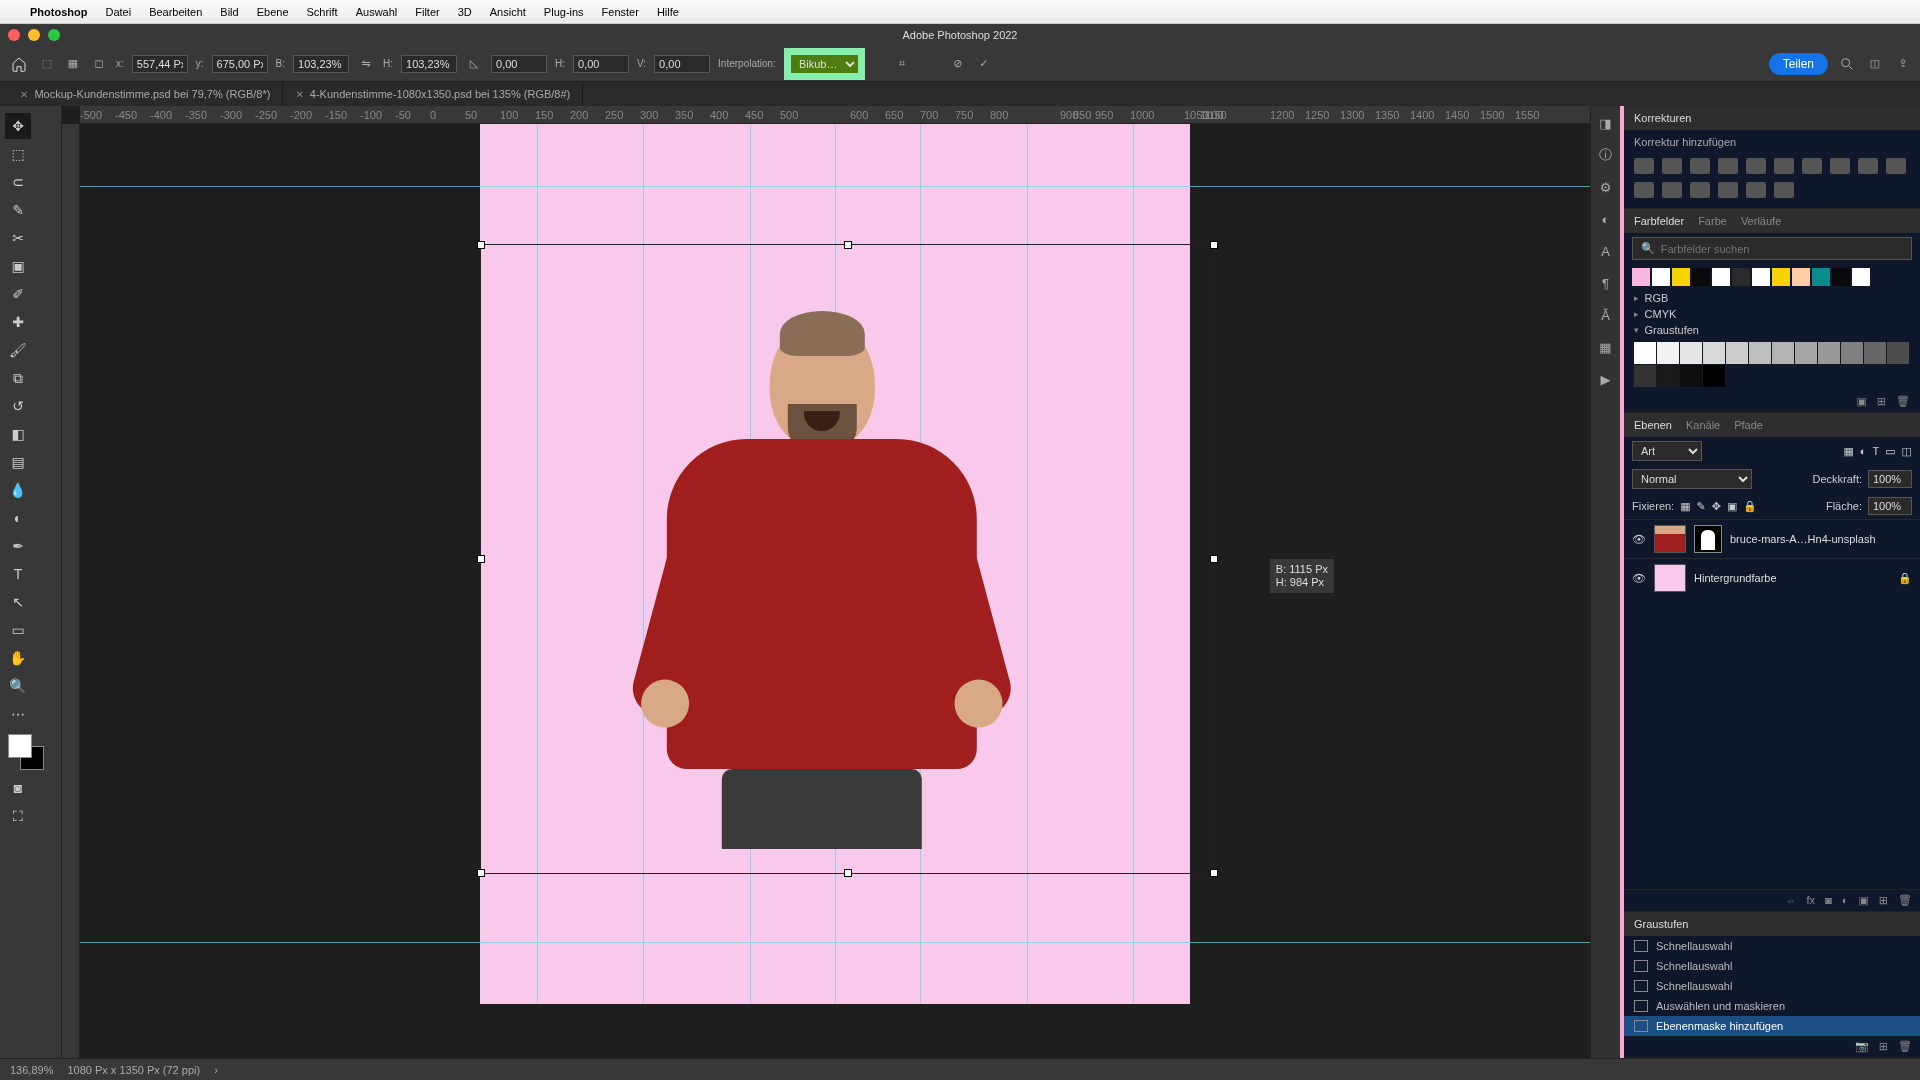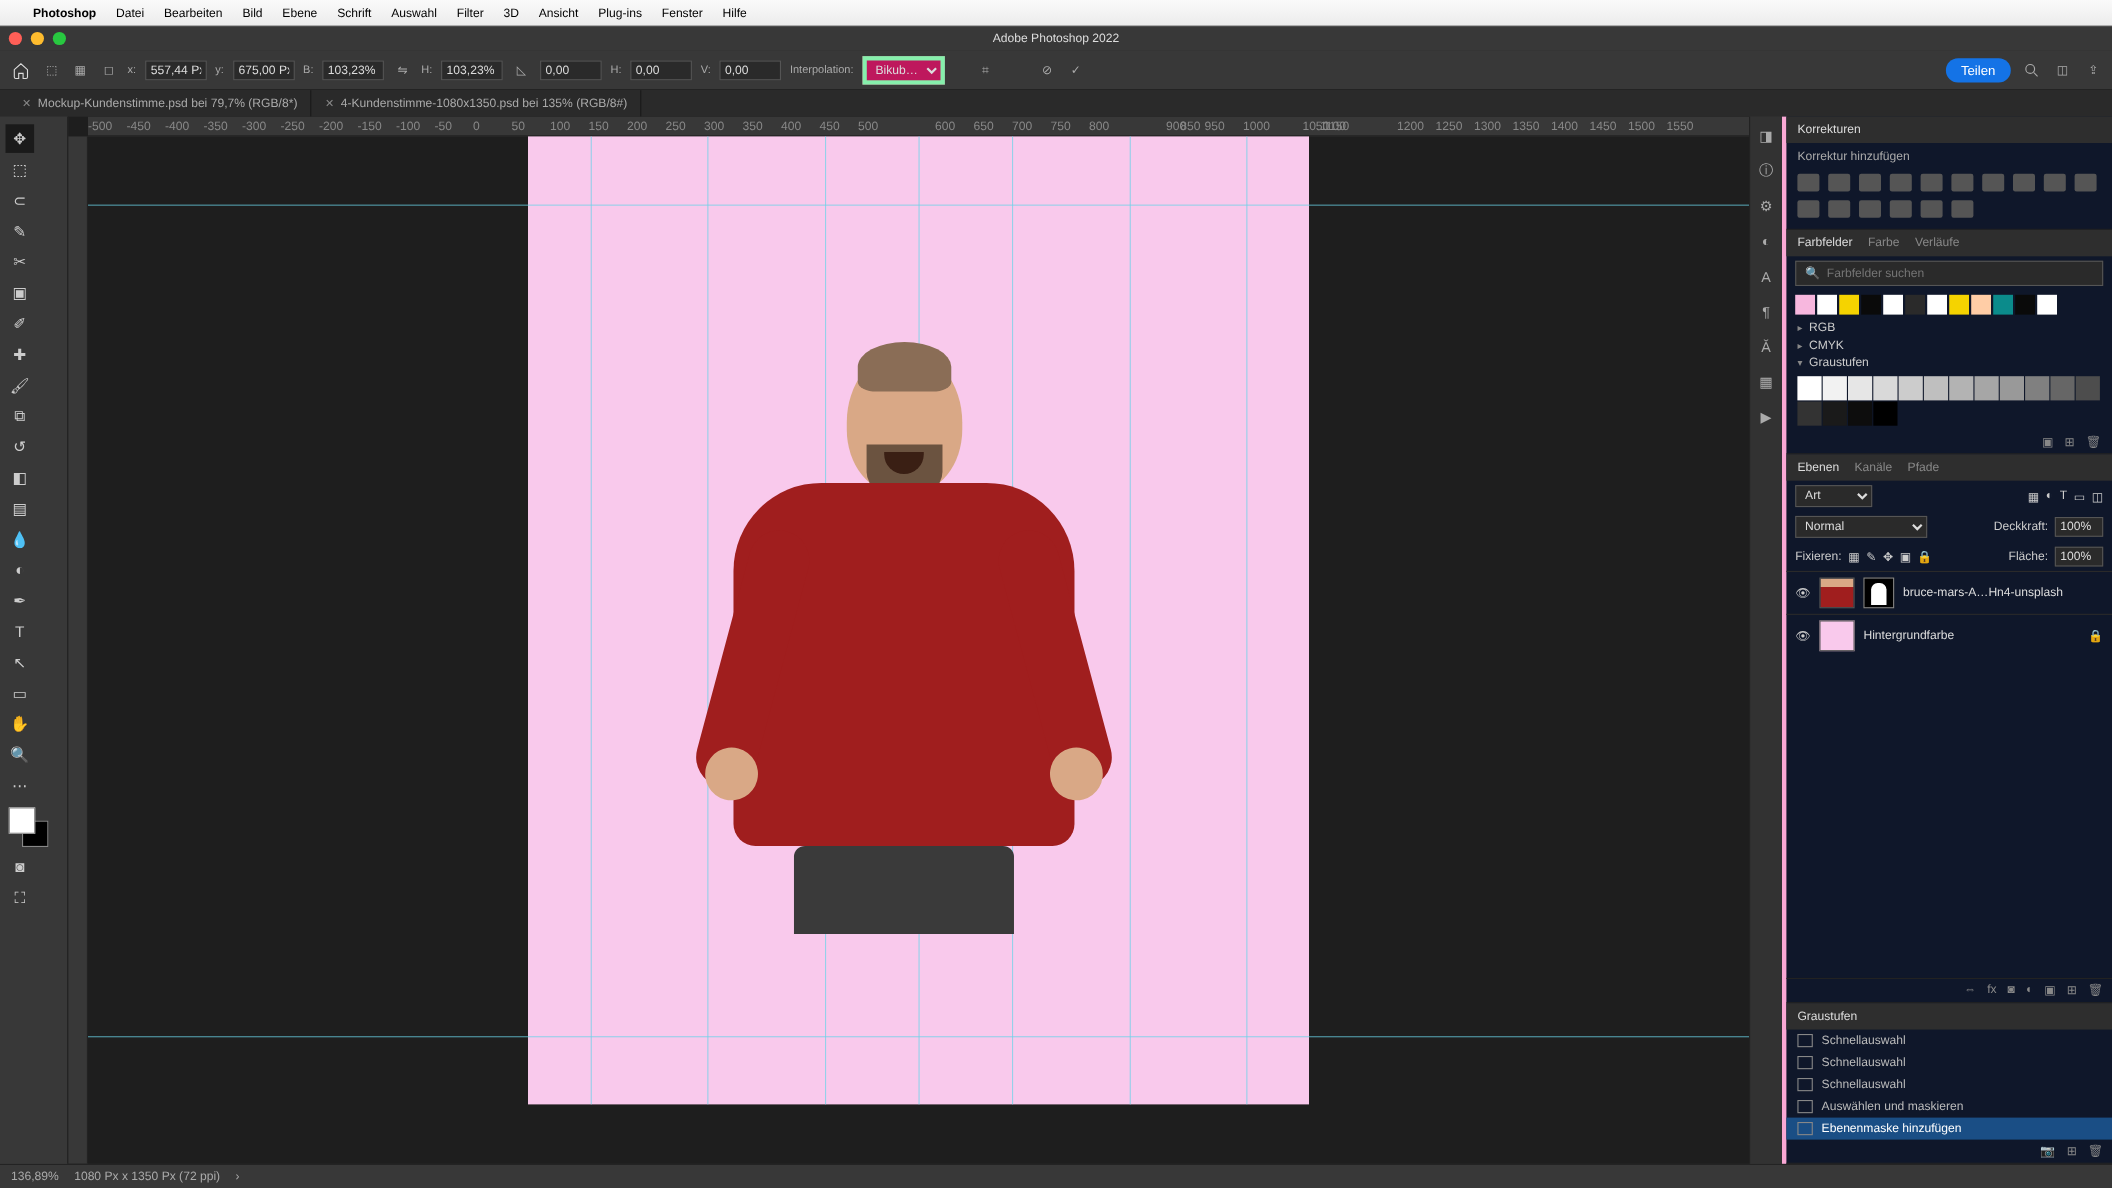--- a/index.html
+++ b/index.html
@@ -9,21 +9,21 @@
 .menubar .appname{font-weight:600}
 .titlebar{height:22px;background:#383838;display:flex;align-items:center;padding:0 8px;color:#bbb;font-size:12px;position:relative}
 .traffic{display:flex;gap:8px}
 .traffic span{width:12px;height:12px;border-radius:50%}
 .tr-r{background:#ff5f57}.tr-y{background:#febc2e}.tr-g{background:#28c840}
 .titlebar .wintitle{position:absolute;left:50%;transform:translateX(-50%);color:#ddd}
 .optionsbar{height:36px;background:#383838;display:flex;align-items:center;padding:0 8px;gap:8px;color:#ddd;border-bottom:1px solid #222}
 .optionsbar .home{width:22px;height:22px;display:flex;align-items:center;justify-content:center}
 .optionsbar input{width:56px;background:#2a2a2a;border:1px solid #555;color:#ddd;padding:2px 4px;font-size:11px}
 .optionsbar .lbl{color:#aaa;font-size:10px}
-.optionsbar select{background:#be185d;border:4px solid #86efac;color:#ddd;padding:2px 4px;font-size:11px}
+.optionsbar select{background:#4d7c0f;border:7px solid #86efac;color:#ddd;padding:2px 4px;font-size:11px}
 .optionsbar .ico{width:18px;height:18px;display:flex;align-items:center;justify-content:center;color:#aaa}
 .optionsbar .right{margin-left:auto;display:flex;gap:10px;align-items:center}
 .optionsbar .teilen{background:#1473e6;color:#fff;padding:4px 14px;border-radius:14px;font-size:12px}
 .tabstrip{height:24px;background:#2a2a2a;display:flex;align-items:center;padding:0 8px;color:#aaa;font-size:11px}
 .tabstrip .tab{padding:0 12px;height:100%;display:flex;align-items:center;gap:6px;border-right:1px solid #1a1a1a}
 .tabstrip .tab.active{background:#383838;color:#ddd}
 .tabstrip .x{color:#888;font-size:10px}
 .workarea{display:flex;height:calc(1080px - 24px - 22px - 36px - 24px - 22px)}
 .tools{width:62px;background:#383838;display:flex;flex-wrap:wrap;padding:6px 4px;gap:0;align-content:flex-start;border-right:1px solid #222}
 .tools .tbtn{width:26px;height:26px;display:flex;align-items:center;justify-content:center;color:#ccc;font-size:14px;margin:1px}
@@ -273,20 +273,34 @@
           <div class="body">
               <div class="arm-l">
                 <div class="fist"></div>
               </div>
               <div class="arm-r">
                 <div class="fist"></div>
               </div>
             </div>
           <div class="pants"></div>
         </div>
+        <div class="xform">
+          <div class="handle" style="top:-4px;left:-4px"></div>
+            <div class="handle" style="top:-4px;left:50%;margin-left:-4px"></div>
+            <div class="handle" style="top:-4px;right:-4px"></div>
+          <div class="handle" style="top:50%;left:-4px;margin-top:-4px"></div>
+            <div class="handle" style="top:50%;right:-4px;margin-top:-4px"></div>
+          <div class="handle" style="bottom:-4px;left:-4px"></div>
+            <div class="handle" style="bottom:-4px;left:50%;margin-left:-4px"></div>
+            <div class="handle" style="bottom:-4px;right:-4px"></div>
+          <div class="sizebox">
+            <div>B: 1115 Px</div>
+              <div>H: 984 Px</div>
+          </div>
+        </div>
       </div>
     </div>
   </div>
 
   <div class="panelcol">
     <div class="pico">◨</div>
     <div class="pico">ⓘ</div>
     <div class="pico">⚙</div>
     <div class="pico">◐</div>
     <div class="pico">A</div>

